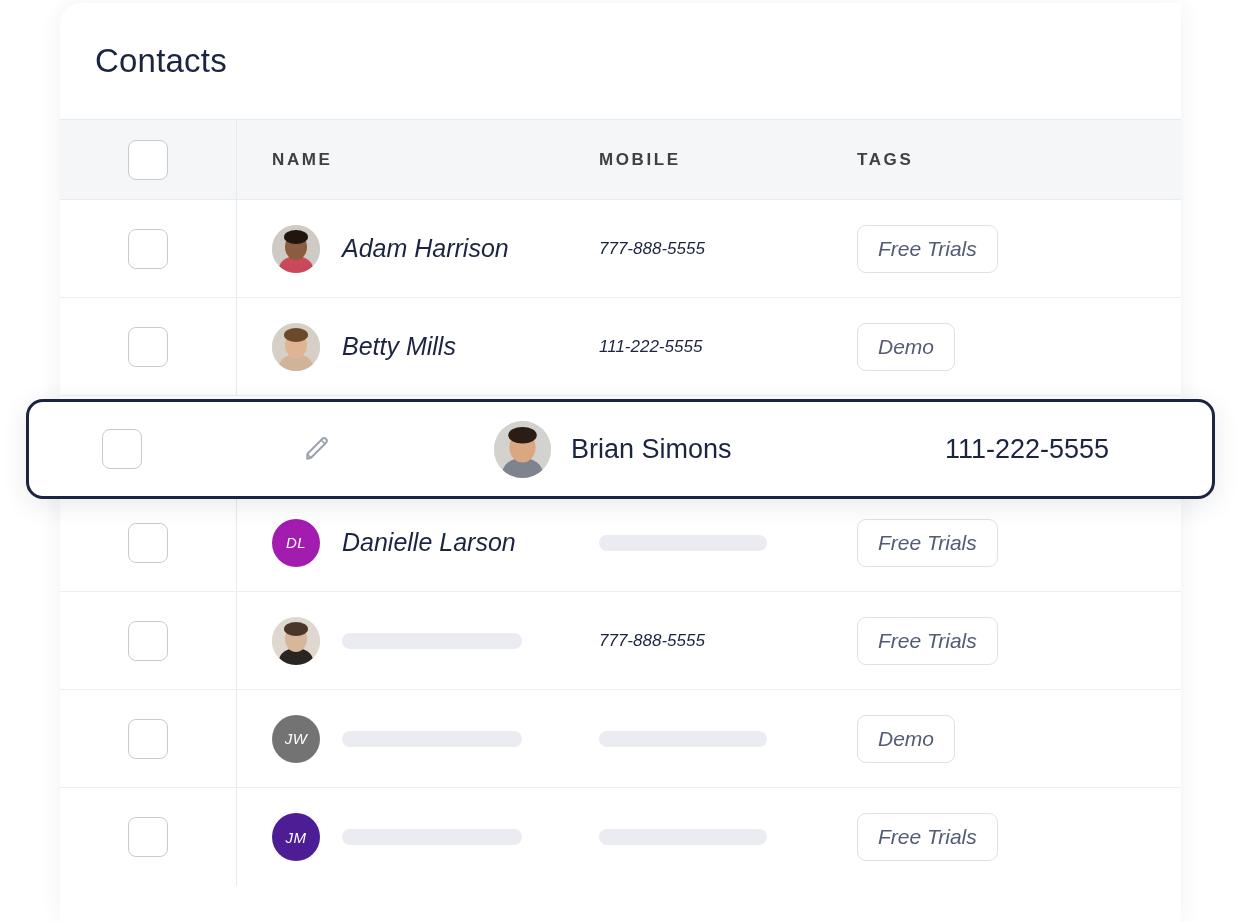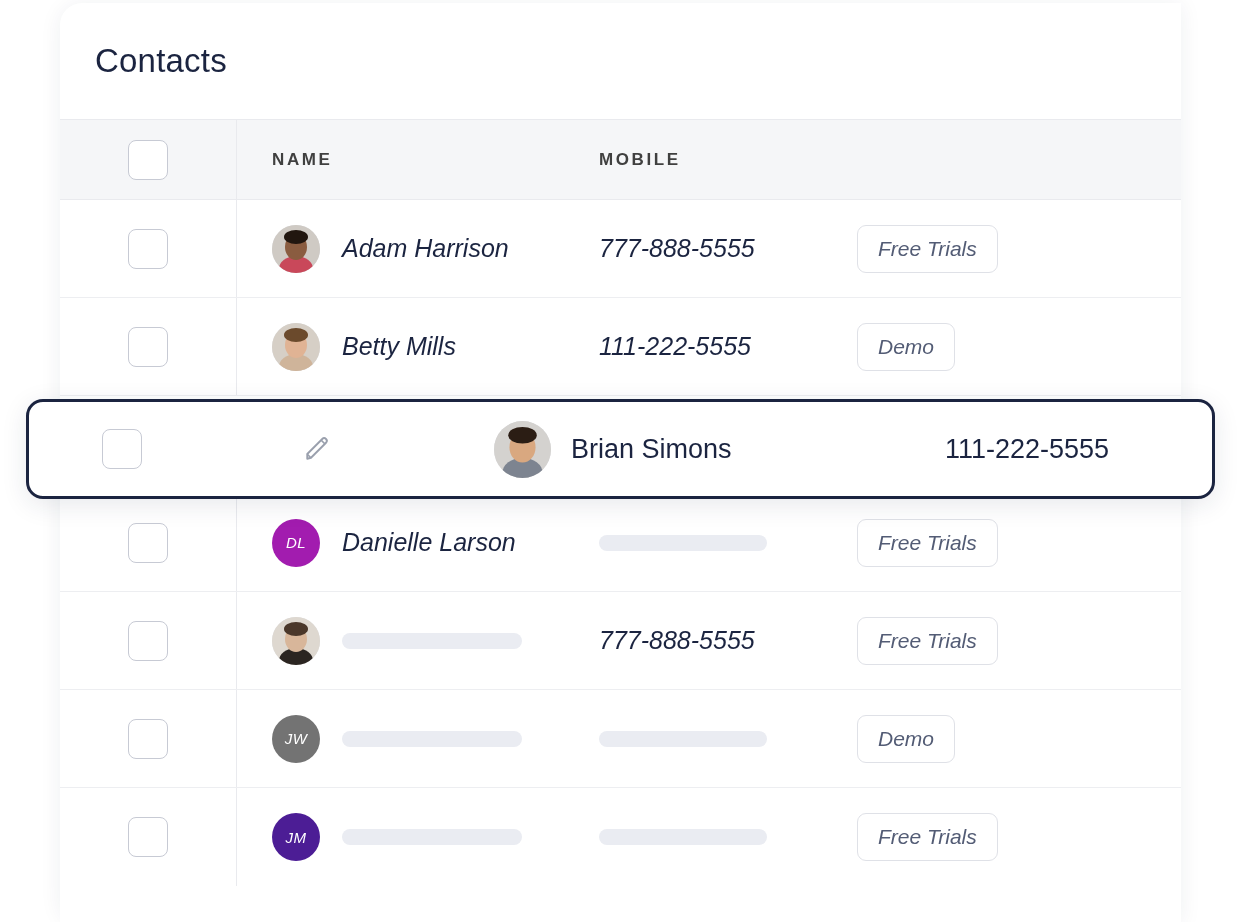--- a/index.html
+++ b/index.html
@@ -119,21 +119,21 @@
     white-space: nowrap;
   }
 
   
   .cell-mobile {
     width: 258px;
     min-width: 258px;
     box-sizing: border-box;
   }
   .mobile-text {
-    font-size: 25px;
+    font-size: 17px;
     color: #1b2440;
     white-space: nowrap;
   }
 
   
   .cell-tags {
     flex: 1;
     box-sizing: border-box;
   }
   .tag-pill {
@@ -244,20 +244,23 @@
 
     <div class="row head">
       <div class="cell-check">
         <div class="checkbox"></div>
       </div>
       <div class="cell-name">
         <span class="col-head">NAME</span>
       </div>
       <div class="cell-mobile">
         <span class="col-head">MOBILE</span>
+      </div>
+      <div class="cell-tags">
+        <span class="col-head">TAGS</span>
       </div>
     </div>
 
     <div id="rows-host">
         <div class="row data">
           <div class="cell-check">
             <div class="checkbox"></div>
           </div>
           <div class="cell-name">
             <div class="avatar" style="background:#dcdde2">

